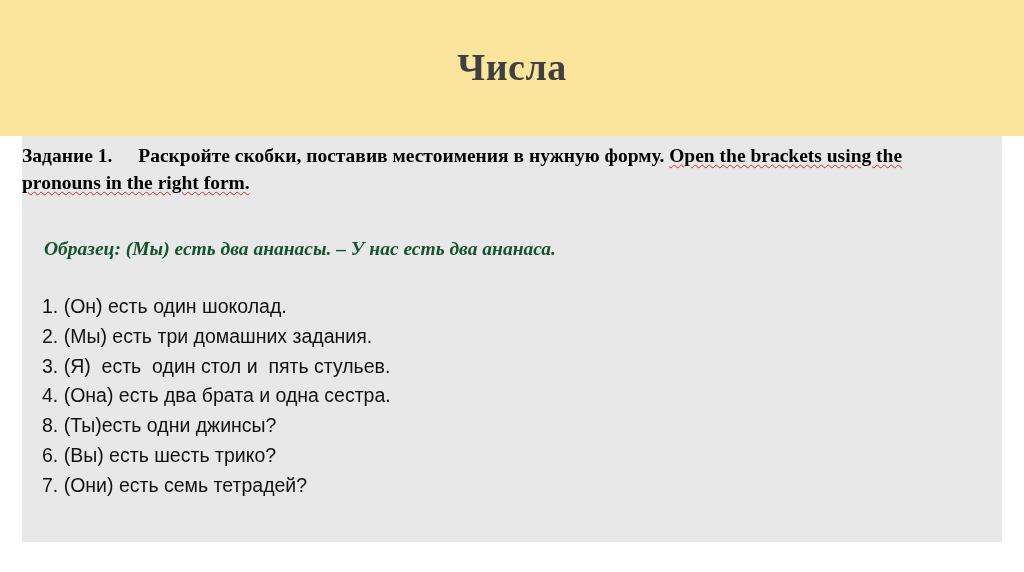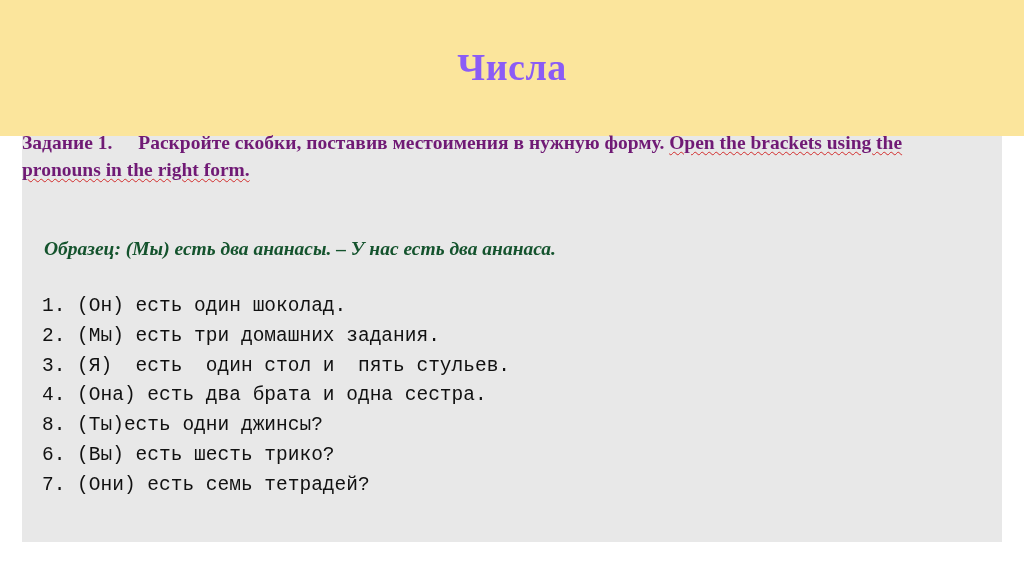--- a/index.html
+++ b/index.html
@@ -31,44 +31,44 @@
   .title-block {
     position: absolute;
     left: 0;
     top: 44px;
     width: 1024px;
     text-align: center;
     font-family: "Liberation Serif", serif;
     font-weight: bold;
     font-size: 38px;
     line-height: 47px;
-    color: #8b5cf6;
+    color: #404040;
     letter-spacing: 0.5px;
   }
   .title-line {
     display: block;
   }
   .body-panel {
     position: absolute;
     left: 22px;
     top: 136px;
     width: 980px;
     height: 406px;
     background: #e8e8e8;
   }
   .task-line {
     position: absolute;
     left: 22px;
-    top: 129px;
+    top: 142px;
     width: 960px;
     font-family: "Liberation Serif", serif;
     font-weight: bold;
     font-size: 19.5px;
     line-height: 27px;
-    color: #701a75;
+    color: #000000;
   }
   .task-label {
     display: inline;
   }
   .task-gap {
     display: inline-block;
     width: 26px;
   }
   .spellred {
     text-decoration: underline;
@@ -92,21 +92,21 @@
   .item-list {
     position: absolute;
     left: 42px;
     top: 292px;
     width: 940px;
     margin: 0;
     padding: 0;
     list-style: none;
   }
   .item-list li {
-    font-family: Liberation Mono, monospace;
+    font-family: Liberation Sans, sans-serif;
     font-size: 19.5px;
     line-height: 29.8px;
     color: #111111;
     white-space: pre;
   }
 </style>
 </head>
 <body>
 
 <div class="slide">

